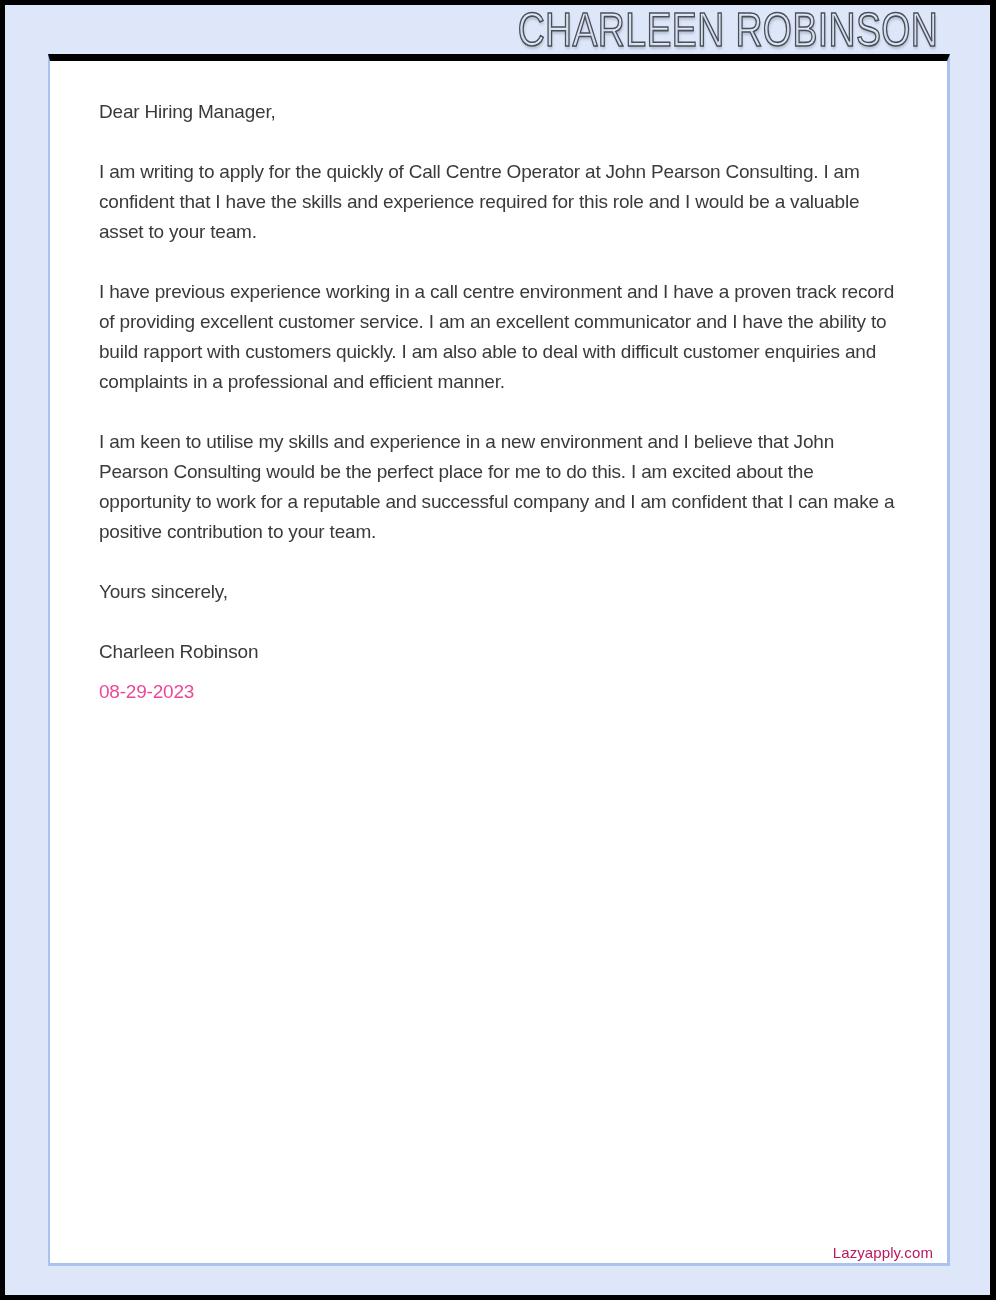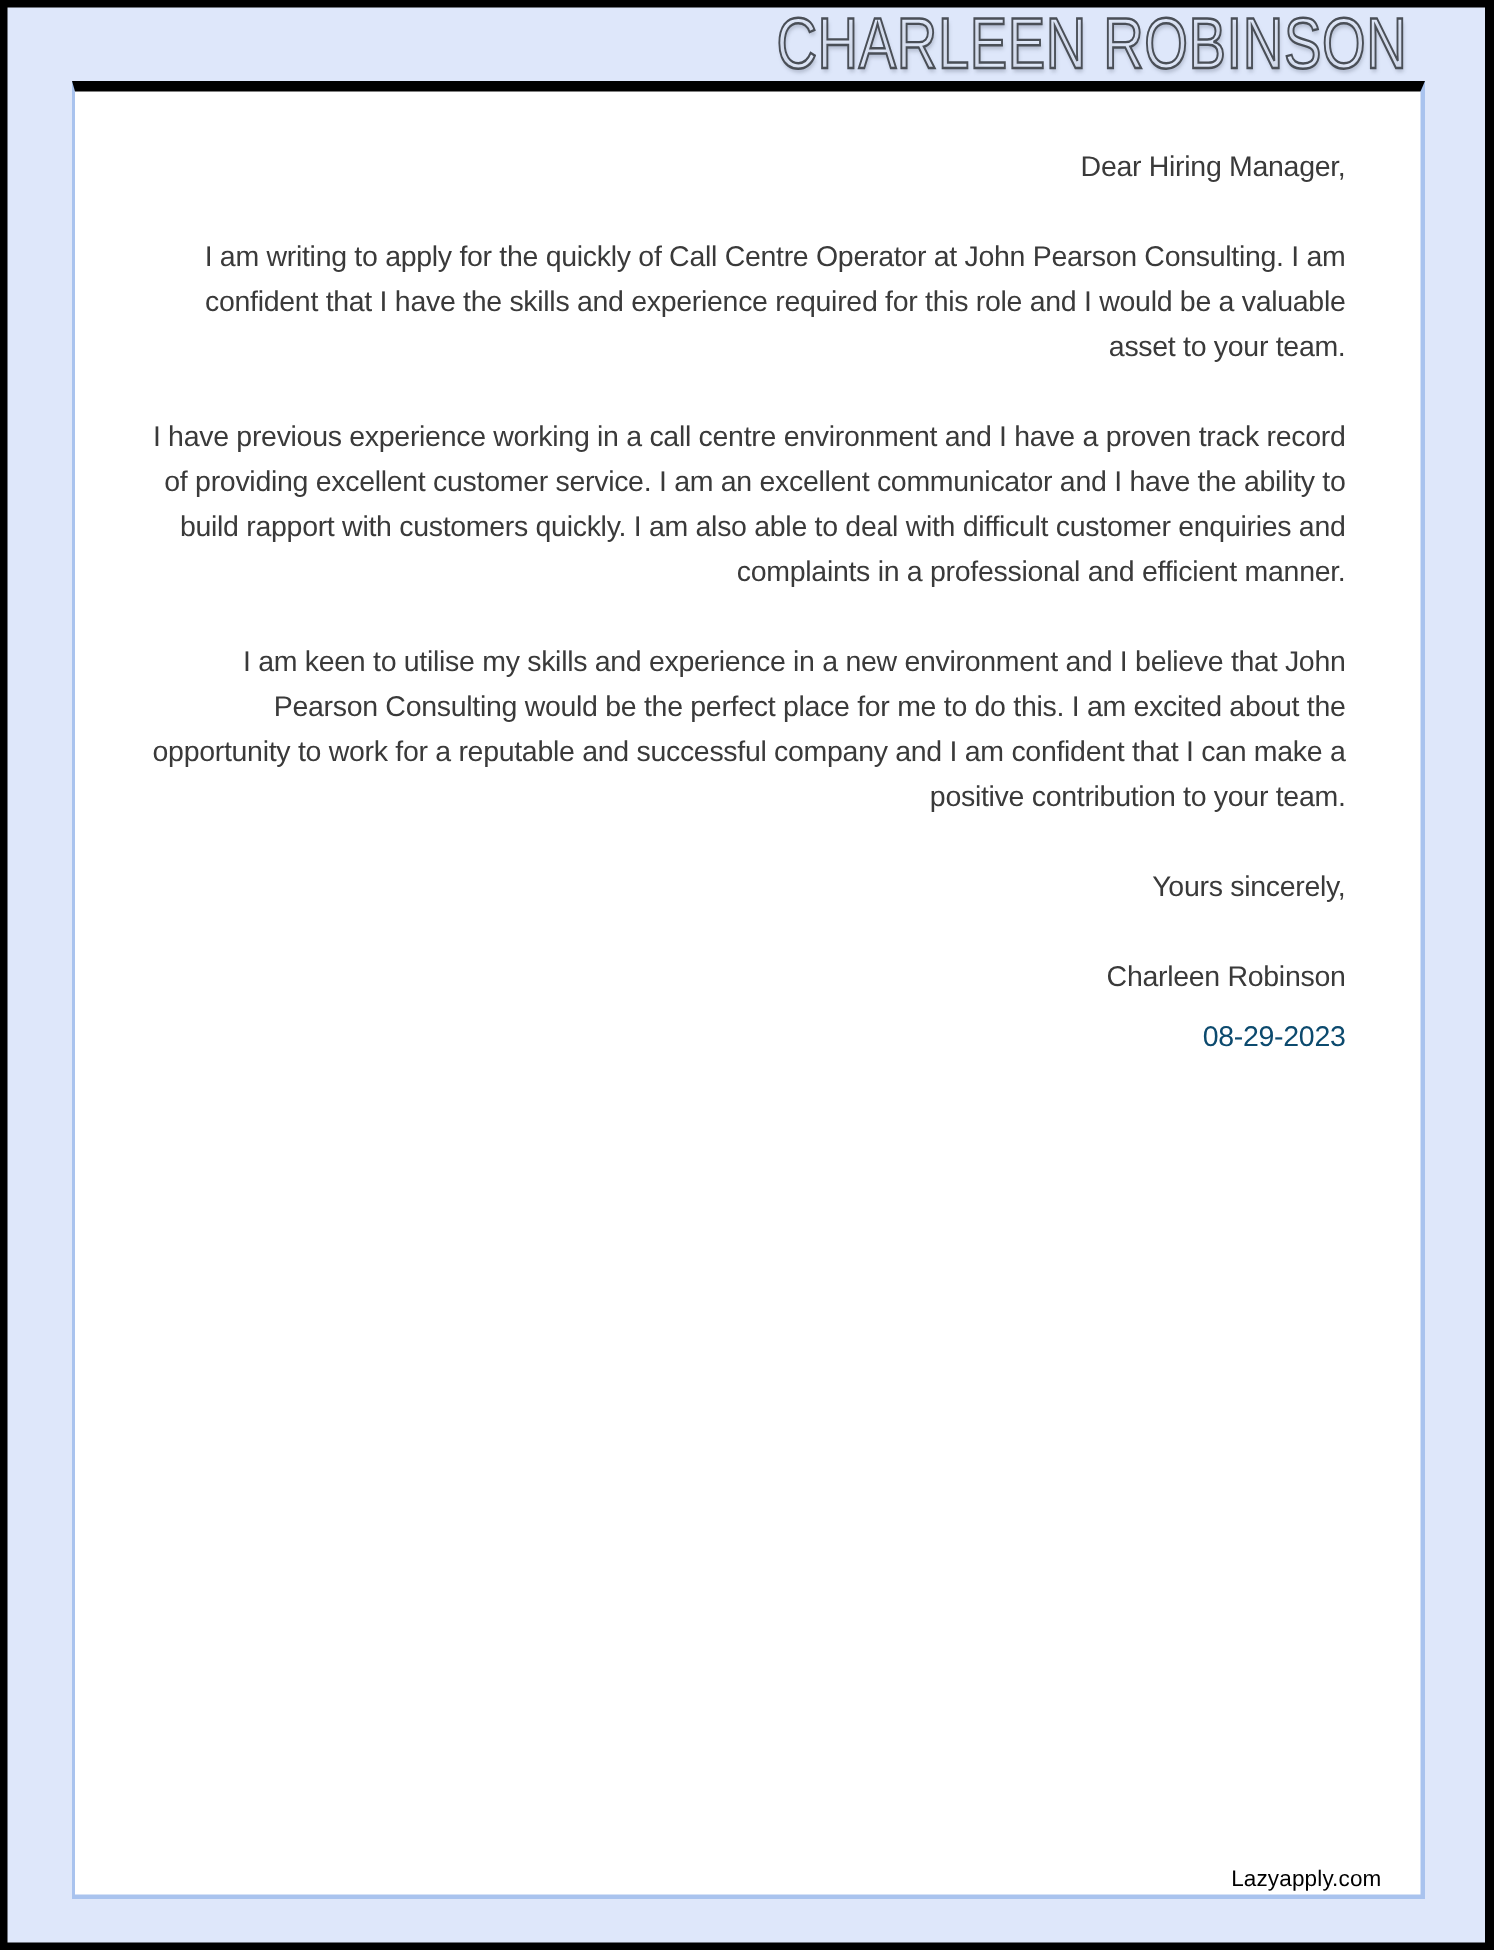--- a/index.html
+++ b/index.html
@@ -58,33 +58,32 @@
   }
   .letter-body {
     padding: 36px 50px 0 49px;
     font-size: 19px;
     line-height: 30px;
     letter-spacing: -0.2px;
     color: #3a3a3a;
   }
   .letter-body p {
     margin: 0 0 30px 0;
-    text-align: right;
   }
   .letter-date {
-    color: #0c4a6e;
+    color: #ec4899;
     margin-top: -20px !important;
   }
   .lazyapply-watermark {
     position: absolute;
-    right: 26px;
+    right: 14px;
     bottom: 1px;
     font-size: 15px;
     line-height: 18px;
-    color: #000000;
+    color: #be185d;
     letter-spacing: 0.1px;
   }
 </style>
 </head>
 <body>
 
 <div class="page-frame"></div>
 
 <div class="header-name">CHARLEEN ROBINSON</div>
 

